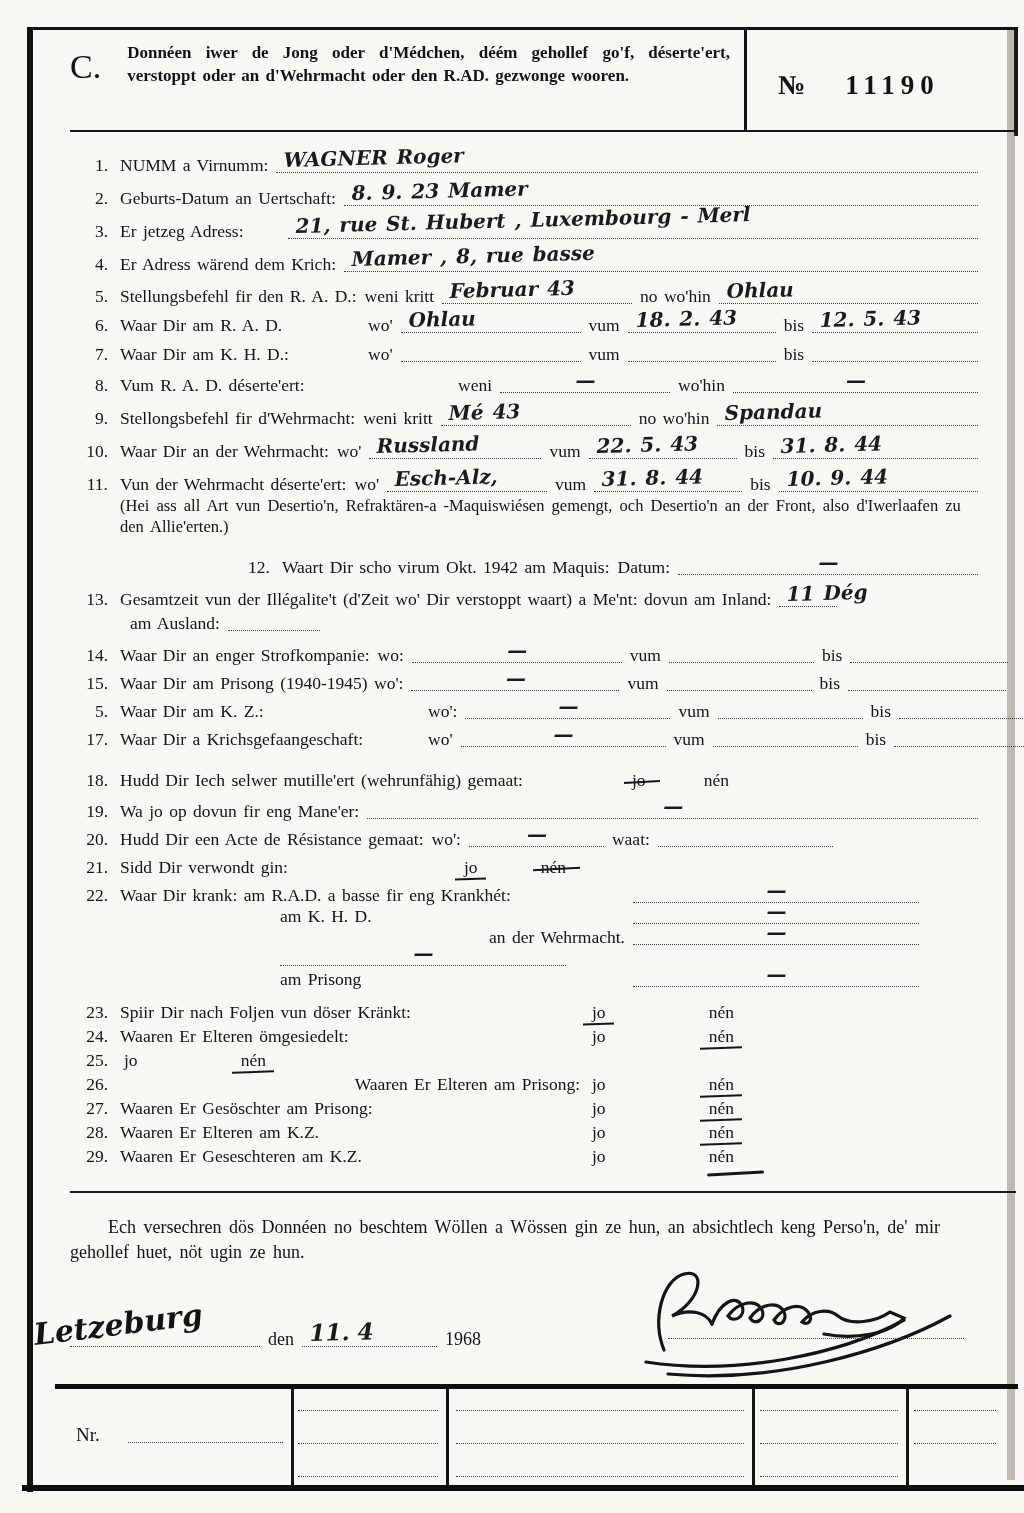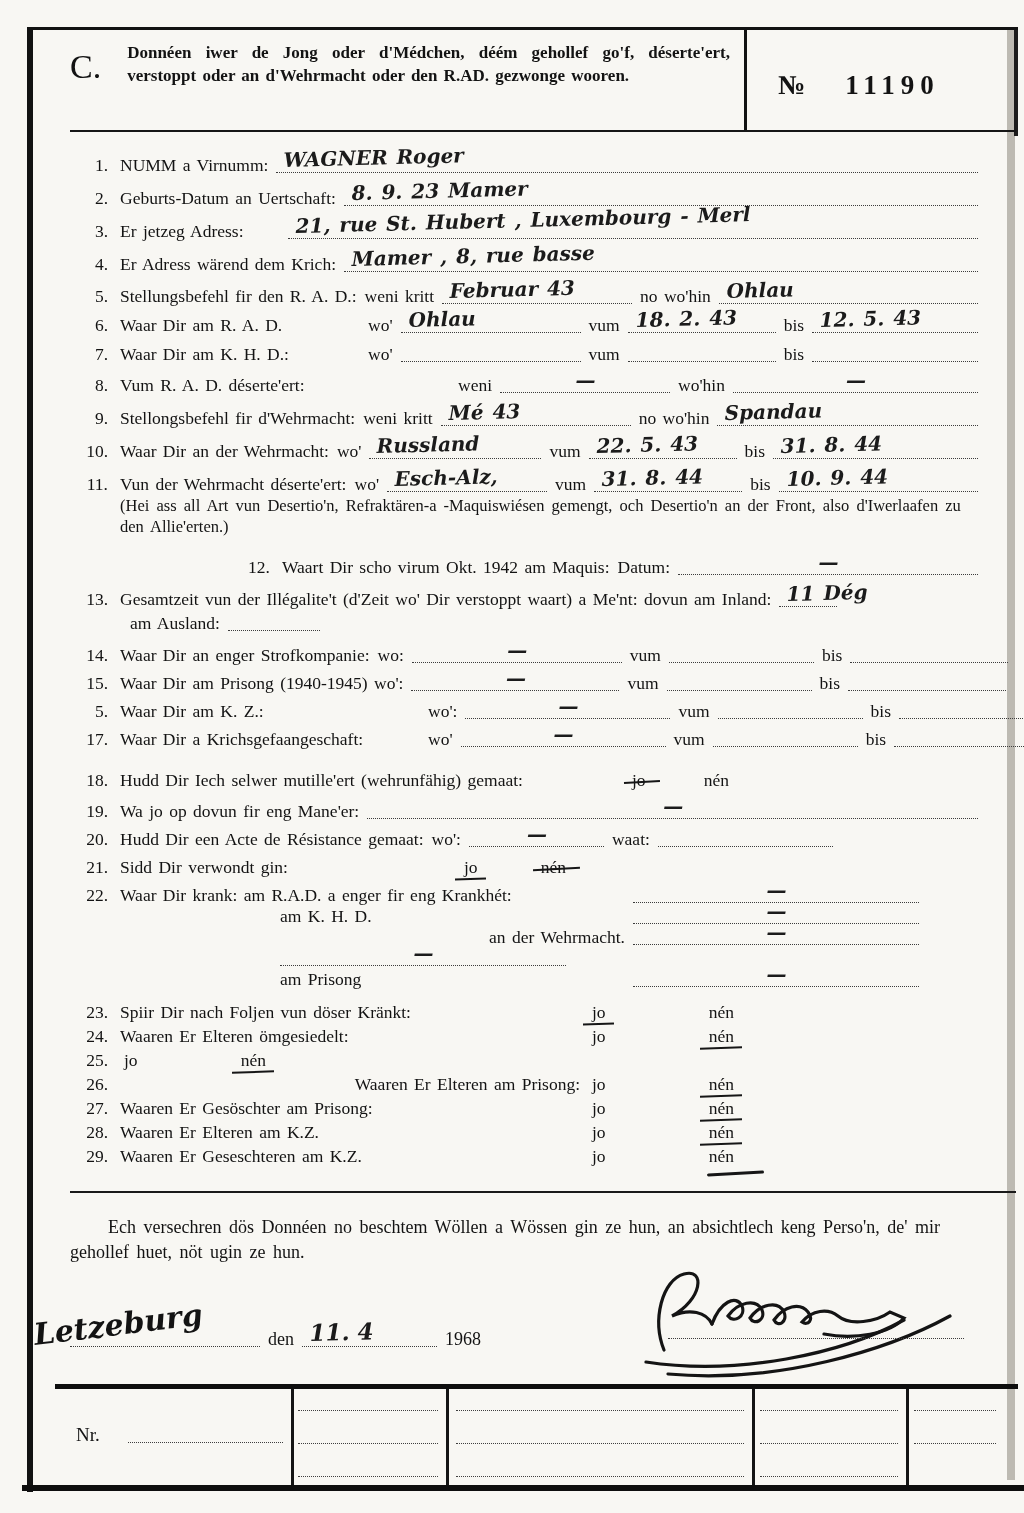--- a/index.html
+++ b/index.html
@@ -315,21 +315,21 @@
         </div>
         <div class="row" style="height: 28px;">
           <span class="num">21.</span>
           <span class="lab" style="width: 332px;">Sidd Dir verwondt gin:</span>
           <span class="opt uline">jo</span>
           <span class="sp" style="width: 55px;"></span>
           <span class="opt strike">nén</span>
         </div>
         <div class="row" style="height: 28px;">
           <span class="num">22.</span>
-          <span class="lab" style="width: 505px;">Waar Dir krank: am R.A.D. a enger fir eng Krankhét:</span>
+          <span class="lab" style="width: 505px;">Waar Dir krank: am R.A.D. a basse fir eng Krankhét:</span>
           <span class="fill" style="width: 286px;">
             <span class="hw dash">—</span>
           </span>
         </div>
         <div class="row" style="height: 21px;">
           <span class="num"></span>
           <span class="sp" style="width: 160px;"></span>
           <span class="lab" style="width: 345px;">am K. H. D.</span>
           <span class="fill" style="width: 286px;">
             <span class="hw dash">—</span>

